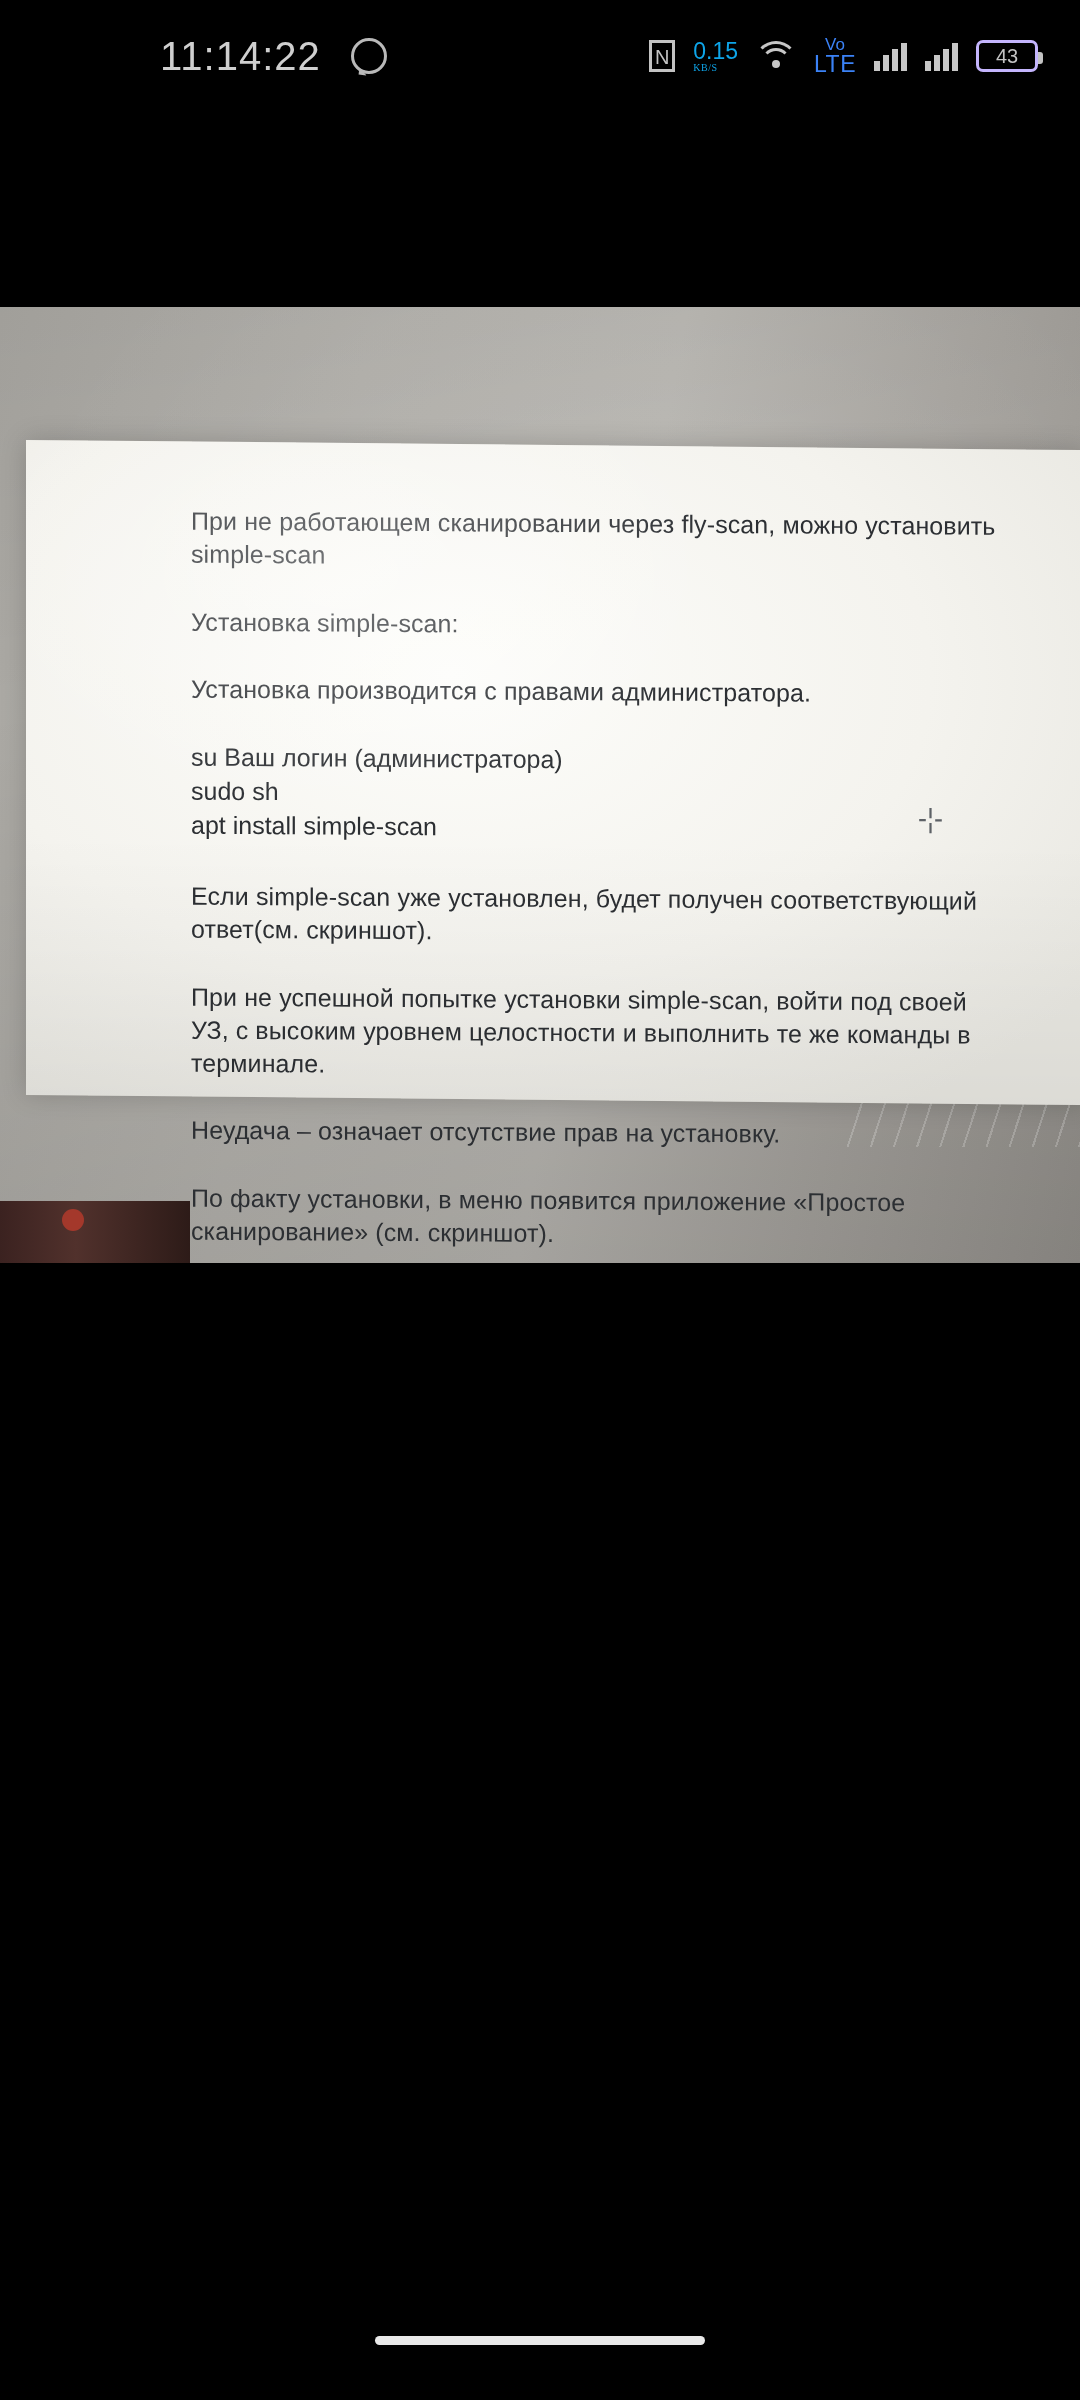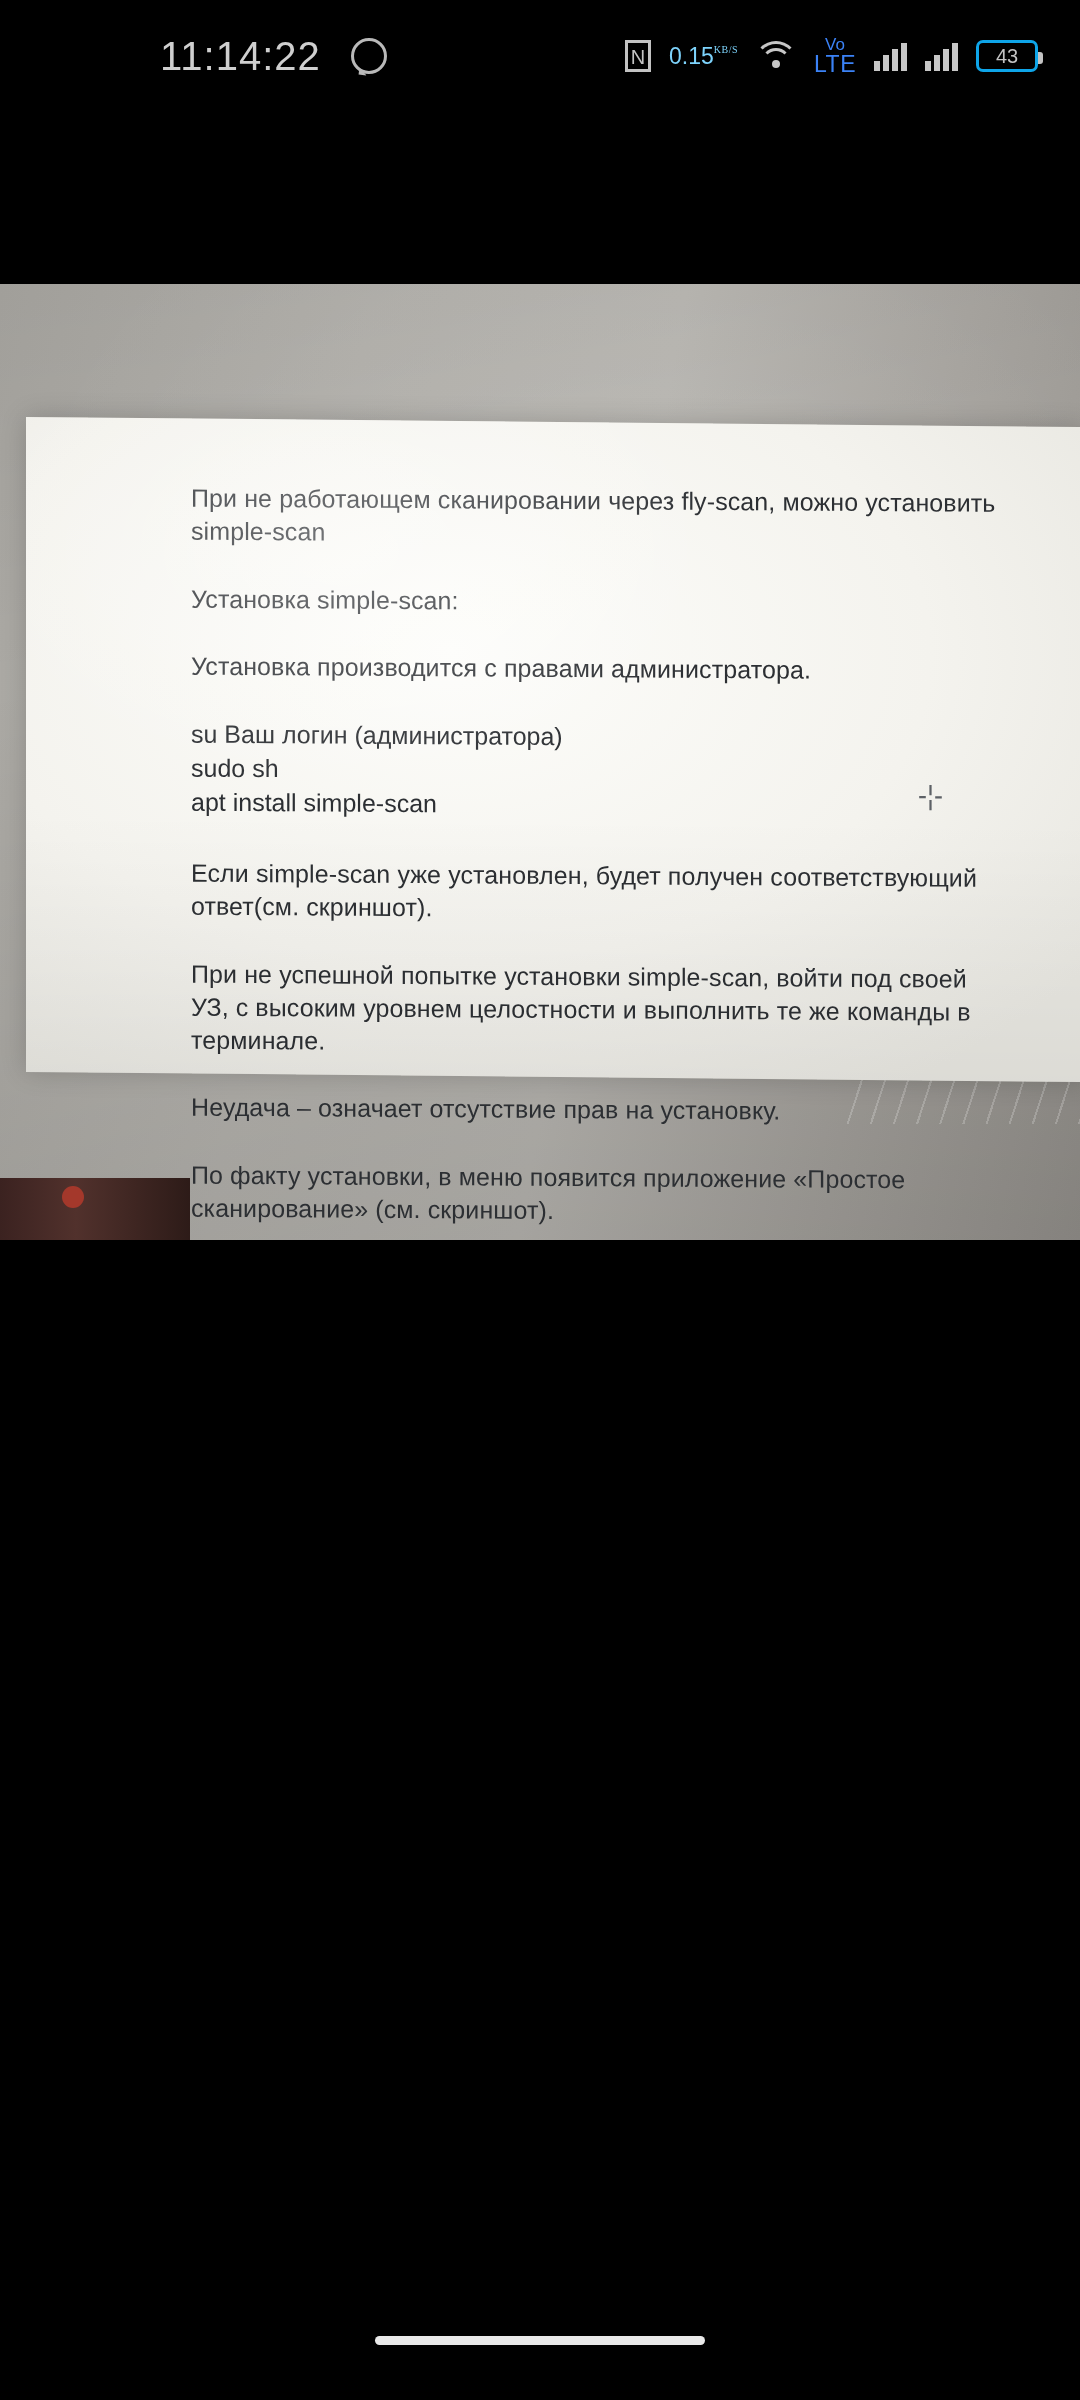--- a/index.html
+++ b/index.html
@@ -65,24 +65,24 @@
     width: 26px; height: 32px;
     border: 3px solid #c3c3c3;
     box-sizing: border-box;
     font-size: 20px;
     color: #c3c3c3;
     text-align: center;
     line-height: 28px;
   }
   .net-speed {
     display: flex;
-    flex-direction: row;
+    flex-direction: column;
     align-items: flex-start;
     line-height: 1;
-    color: #7dd3fc;
+    color: #0ea5e9;
   }
   .net-speed .v { font-size: 23px; }
   .net-speed .u { font-size: 10px; letter-spacing: .5px; font-family: Liberation Serif, serif; }
   .icon-wifi {
     width: 40px; height: 30px;
     position: relative;
   }
   .icon-wifi span {
     position: absolute;
     left: 50%;
@@ -120,21 +120,21 @@
     display: block;
     width: 6px;
     background: #c7c7c7;
   }
   .bars i:nth-child(1) { height: 10px; }
   .bars i:nth-child(2) { height: 16px; }
   .bars i:nth-child(3) { height: 22px; }
   .bars i:nth-child(4) { height: 28px; }
   .battery {
     width: 62px; height: 32px;
-    border: 3px solid #0ea5e9;
+    border: 3px solid #c4b5fd;
     border-radius: 7px;
     position: relative;
     display: flex;
     align-items: center;
     justify-content: center;
     color: #c3c3c3;
     font-size: 20px;
     box-sizing: border-box;
   }
   .battery::after {
@@ -142,21 +142,21 @@
     position: absolute;
     right: -8px; top: 9px;
     width: 5px; height: 12px;
     background: #c3c3c3;
     border-radius: 0 3px 3px 0;
   }
 
   
   .photo {
     position: absolute;
-    top: 284px; left: 0;
+    top: 307px; left: 0;
     width: 1080px;
     height: 956px;
     overflow: hidden;
     background: #0ea5e9;
   }
   .wall {
     position: absolute;
     inset: 0;
     background:
       radial-gradient(ellipse 900px 700px at 58% 30%, rgba(255,255,255,0.10), rgba(255,255,255,0) 70%),

